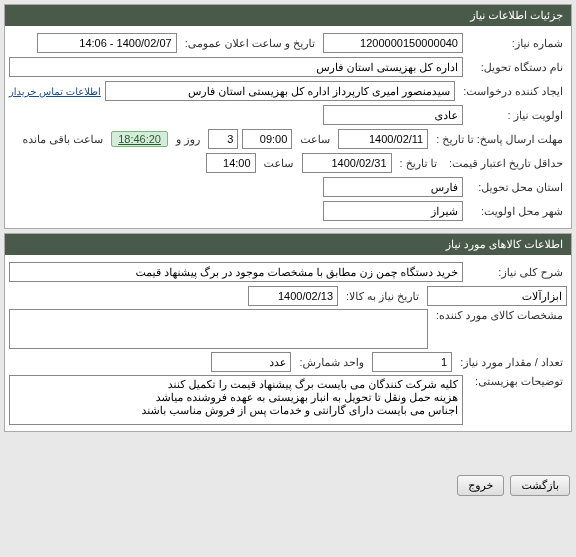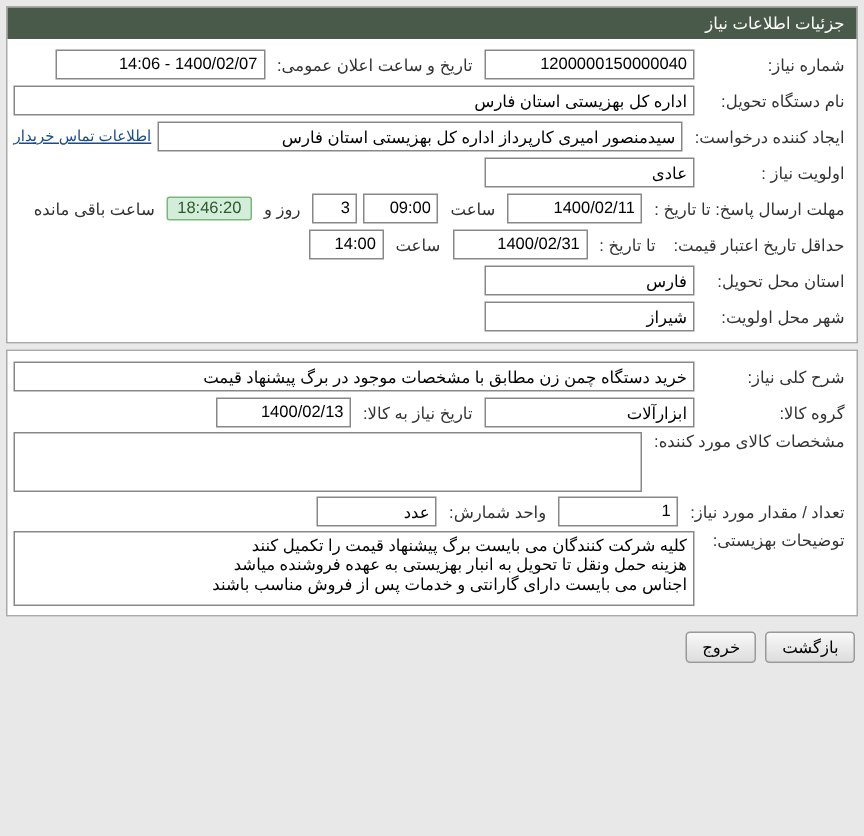--- a/index.html
+++ b/index.html
@@ -73,29 +73,31 @@
   background: #e8e8e8;
 }
 .btn {
   background: linear-gradient(#f8f8f8, #ddd);
   border: 1px solid #999;
   border-radius: 3px;
   padding: 3px 10px;
   font-family: Tahoma, Arial, sans-serif;
   font-size: 11px;
   cursor: pointer;
+  margin-top: 33px;
 }
 .countdown {
   background: #d4edda;
   border: 1px solid #7ab87a;
   color: #2d5a2d;
   padding: 1px 6px;
   border-radius: 2px;
   direction: ltr;
   display: inline-block;
+  text-decoration: underline;
 }
 </style>
 </head>
 <body>
 
 <div class="panel">
   <div class="panel-header">جزئیات اطلاعات نیاز</div>
   <div class="panel-body">
 
     <div class="row">
@@ -147,29 +149,29 @@
 
     <div class="row">
       <span class="label label-w">شهر محل اولویت:</span>
       <input class="field field-md" readonly="" value="شیراز" style="">
     </div>
 
   </div>
 </div>
 
 <div class="panel">
+  <div class="panel-header">اطلاعات کالاهای مورد نیاز</div>
   <div class="panel-body">
 
     <div class="row">
       <span class="label label-w">شرح کلی نیاز:</span>
       <input class="field field-lg" readonly="" value="خرید دستگاه چمن زن مطابق با مشخصات موجود در برگ پیشنهاد قیمت" style="">
     </div>
 
     <div class="row">
-      <span class="label label-w">گروه کالا:</span>
       <input class="field field-md" readonly="" value="ابزارآلات" style="">
       <span class="label">تاریخ نیاز به کالا:</span>
       <input class="field" style="width: 90px;" readonly="" value="1400/02/13">
     </div>
 
     <div class="row" style="align-items:flex-start">
       <span class="label label-w">مشخصات کالای مورد کننده:</span>
       <textarea class="field" readonly="" style=""></textarea>
     </div>
 

